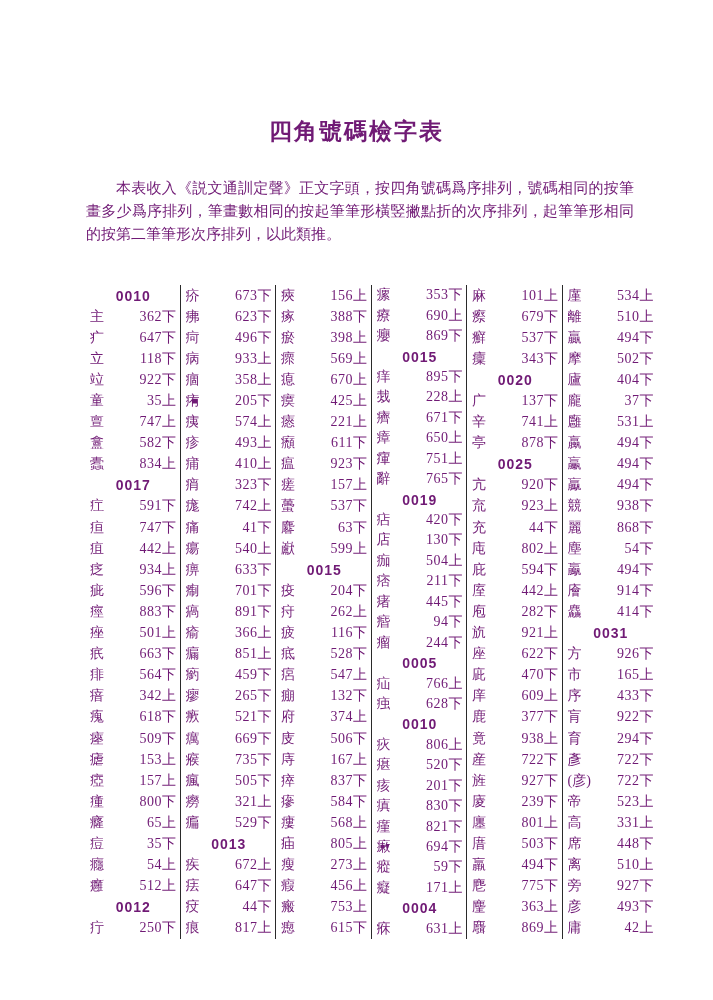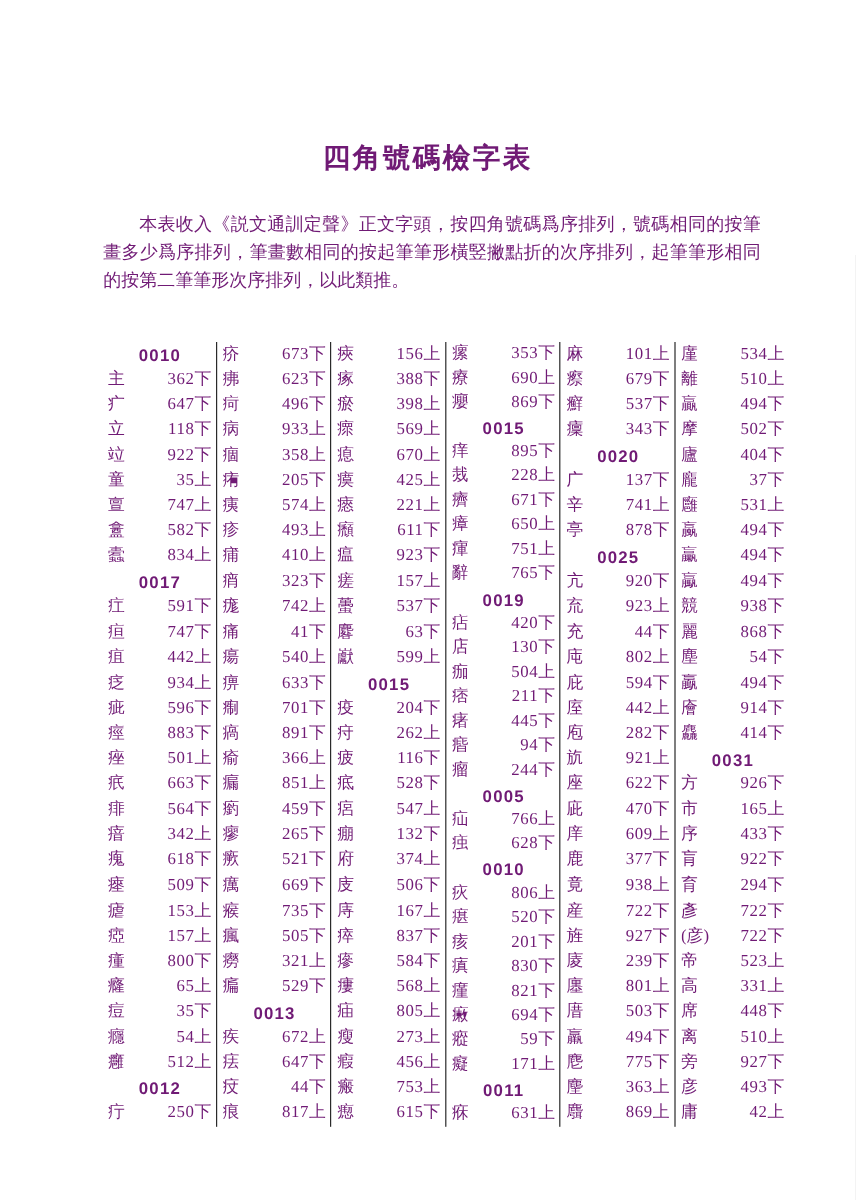--- a/index.html
+++ b/index.html
@@ -493,21 +493,21 @@
           <span class="page-ref">694下</span>
         </div>
         <div class="row">
           <span class="char">瘲</span>
           <span class="page-ref">59下</span>
         </div>
         <div class="row">
           <span class="char">癡</span>
           <span class="page-ref">171上</span>
         </div>
-        <div class="row header">0011</div>
+        <div class="row header">0004</div>
         <div class="row">
           <span class="char">㾋</span>
           <span class="page-ref">631上</span>
         </div>
       </div>
       <div class="col">
         <div class="row">
           <span class="char">麻</span>
           <span class="page-ref">101上</span>
         </div>

